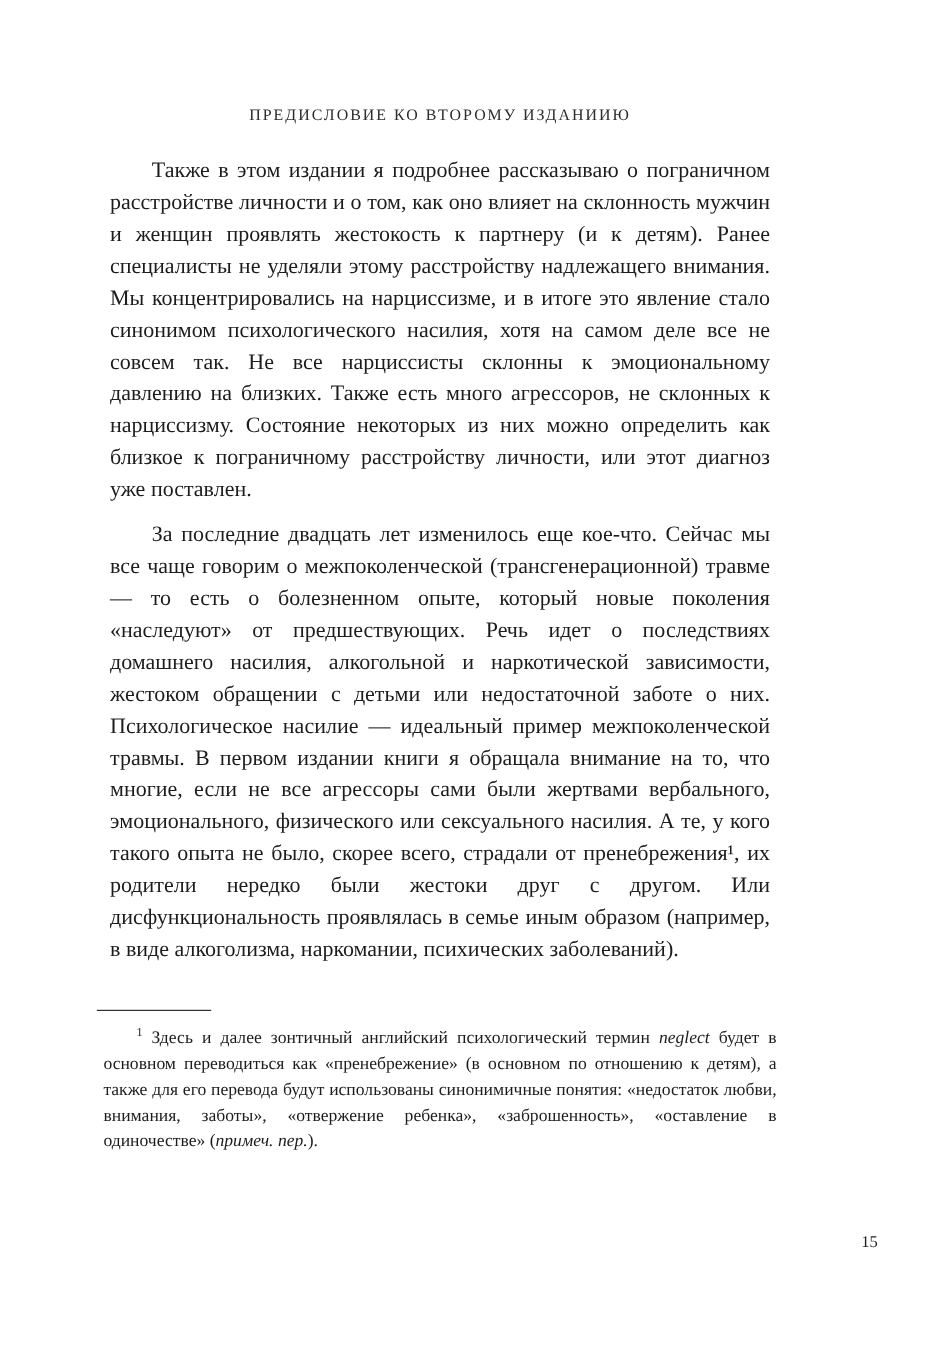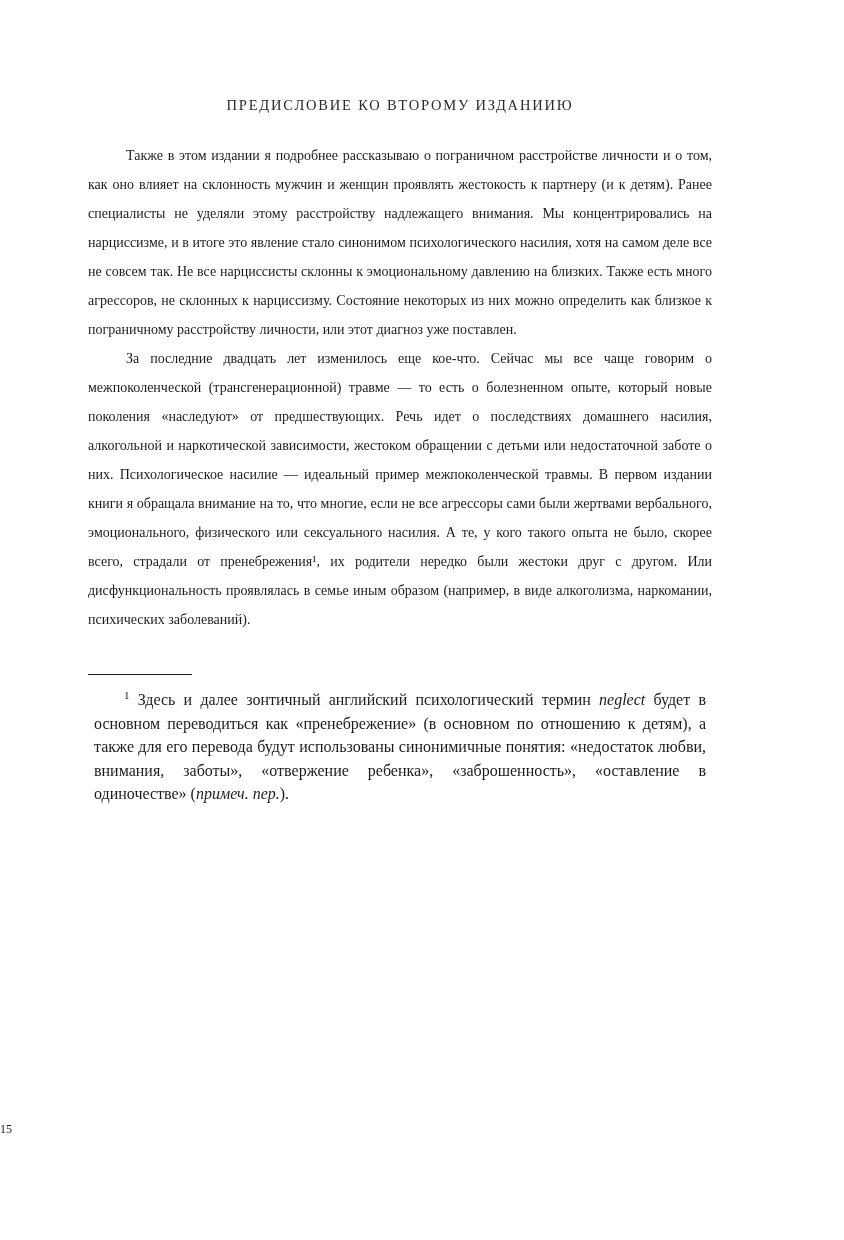--- a/index.html
+++ b/index.html
@@ -21,22 +21,22 @@
   .running-head {
     text-align: center;
     font-size: 14.5px;
     line-height: 18px;
     letter-spacing: 1.8px;
     color: #2b2b2b;
     margin-bottom: 27px;
     font-weight: 400;
   }
   .body-text p {
-    margin: 0;
-    font-size: 14px;
+    margin: 12px;
+    font-size: 20px;
     line-height: 29px;
     text-align: justify;
     text-indent: 38px;
     hyphens: auto;
     -webkit-hyphens: auto;
   }
   .footnote {
     margin-top: 40px;
   }
   .footnote-rule {
@@ -56,22 +56,22 @@
   }
   .footnote-text sup {
     font-size: 11px;
     line-height: 0;
   }
   .page-number {
     position: absolute;
     left: 0;
     right: 0;
     top: 1122px;
-    text-align: left;
-    font-size: 12px;
+    text-align: right;
+    font-size: 15px;
     color: #1c1c1c;
   }
 </style>
 </head>
 <body>
 
 <div class="book-page">
 
   <div class="running-head">ПРЕДИСЛОВИЕ КО ВТОРОМУ ИЗДАНИИЮ</div>
 

